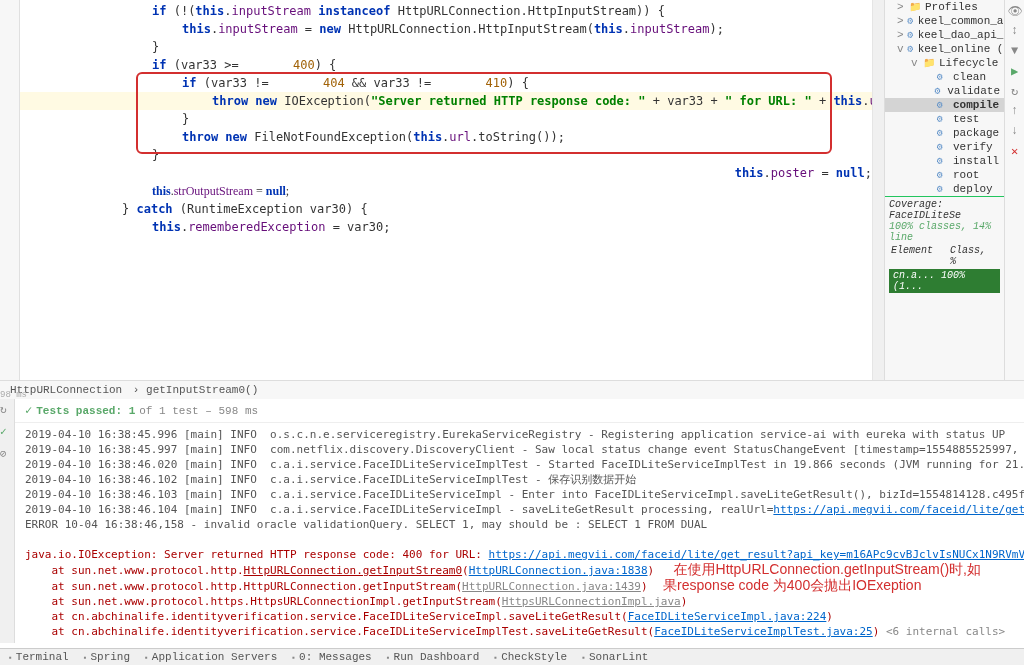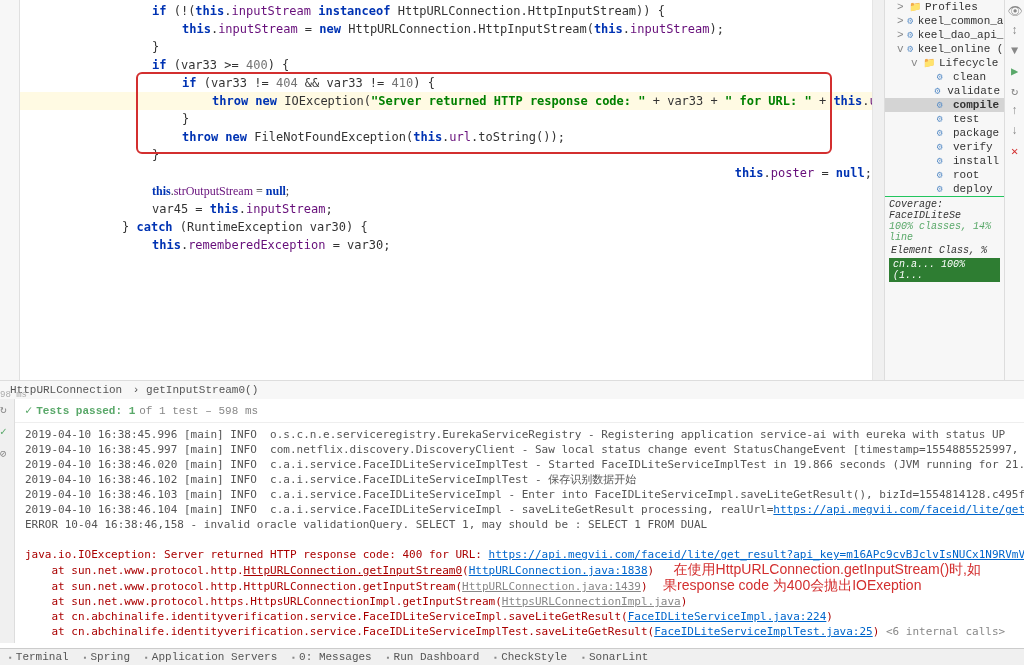--- a/index.html
+++ b/index.html
@@ -5,21 +5,21 @@
 * { margin: 0; padding: 0; box-sizing: border-box; }
 body { font-family: Consolas, "Courier New", monospace; font-size: 11px; background: #fff; color: #333; overflow: hidden; width: 1024px; height: 665px; }
 .main-area { display: flex; height: 380px; }
 .gutter { width: 20px; background: #f7f7f7; border-right: 1px solid #e0e0e0; }
 .editor { flex: 1; background: #fff; padding: 2px 0; position: relative; overflow: hidden; }
 .code-line { white-space: pre; line-height: 18px; padding-left: 12px; font-family: Consolas, monospace; font-size: 12px; }
 .highlight-box { border: 2px solid #d32f2f; border-radius: 6px; position: absolute; pointer-events: none; }
 .kw-blue { color: #0033b3; font-weight: bold; }
 .kw-purple { color: #660e7a; }
 .str-green { color: #008000; font-weight: bold; }
-.num-blue { color: #737373; }
+.num-blue { color: #a16207; margin-left: 47px; }
 .highlighted-line { background: #fffae3; }
 .sidebar { width: 120px; background: #f7f7f7; border-left: 1px solid #ddd; font-size: 11px; }
 .tree-item { padding: 1px 4px 1px 12px; display: flex; align-items: center; gap: 4px; white-space: nowrap; }
 .tree-item.selected { background: #d4d4d4; font-weight: bold; }
 .tree-icon { width: 12px; height: 12px; display: inline-block; }
 .folder-icon { color: #c88a3a; }
 .gear-icon { color: #5a8ec7; }
 .breadcrumb { background: #f7f7f7; border-top: 1px solid #ddd; padding: 3px 10px; font-size: 11px; color: #555; }
 .breadcrumb span { margin-right: 4px; }
 .tests-bar { background: #fff; padding: 4px 10px; font-size: 11px; display: flex; align-items: center; gap: 4px; border-bottom: 1px solid #eee; }
@@ -27,21 +27,21 @@
 .console { padding: 4px 10px; font-family: Consolas, monospace; font-size: 11px; line-height: 15px; background: #fff; overflow: hidden; }
 .console-line { white-space: pre; color: #555; }
 .err-red { color: #a00; }
 .link-blue { color: #0066cc; text-decoration: underline; }
 .link-gray { color: #888; text-decoration: underline; }
 .anno-red { color: #d32f2f; font-size: 14px; font-family: "Microsoft YaHei", sans-serif; }
 .gray-txt { color: #888; }
 .bottom-bar { position: absolute; bottom: 0; left: 0; right: 0; background: #f0f0f0; border-top: 1px solid #ccc; padding: 2px 8px; font-size: 11px; display: flex; gap: 14px; align-items: center; }
 .bottom-bar span { display: flex; align-items: center; gap: 3px; color: #555; }
 .coverage-panel { border-top: 1px solid #22c55e; background: #f7f7f7; font-size: 10px; padding: 2px 4px; font-style: italic; }
-.cov-head { display: flex; gap: 6px; padding: 2px; }
+.cov-head { display: flex; gap: 17px; padding: 2px; }
 .cov-row { background: #2e7d32; color: #fff; padding: 1px 4px; font-size: 10px; }
 .left-icons { width: 18px; background: #f0f0f0; border-right: 1px solid #ddd; display: flex; flex-direction: column; align-items: center; gap: 8px; padding-top: 4px; }
 .left-icons div { width: 14px; height: 14px; color: #888; }
 .right-icons { width: 20px; background: #f7f7f7; border-left: 1px solid #ddd; display: flex; flex-direction: column; align-items: center; gap: 6px; padding-top: 4px; }
 .right-icons div { width: 14px; height: 14px; font-size: 12px; text-align: center; }
 .scroll-track { width: 12px; background: #f0f0f0; border-left: 1px solid #e5e5e5; }
 .time-left { position: absolute; left: 0; top: 390px; font-size: 9px; color: #aaa; writing-mode: horizontal-tb; }
 </style>
 </head>
 <body>
@@ -57,21 +57,20 @@
       <div class="code-line" style="padding-left: 132px;"><span class="kw-blue">if</span><span> (var33 &gt;= </span><span class="num-blue">400</span><span>) {</span></div>
       <div class="code-line" style="padding-left: 162px;"><span class="kw-blue">if</span><span> (var33 != </span><span class="num-blue">404</span><span> &amp;&amp; var33 != </span><span class="num-blue">410</span><span>) {</span></div>
       <div class="code-line highlighted-line" style="padding-left: 192px;"><span class="kw-blue">throw new</span><span> IOException(</span><span class="str-green">"Server returned HTTP response code: "</span><span> + var33 + </span><span class="str-green">" for URL: "</span><span> + </span><span class="kw-blue">this</span><span>.</span><span class="kw-purple">url</span></div>
       <div class="code-line" style="padding-left: 162px;"><span>}</span></div>
       <div class="code-line" style="padding-left: 12px;"><span></span></div>
       <div class="code-line" style="padding-left: 162px;"><span class="kw-blue">throw new</span><span> FileNotFoundException(</span><span class="kw-blue">this</span><span>.</span><span class="kw-purple">url</span><span>.toString());</span></div>
       <div class="code-line" style="padding-left: 132px;"><span>}</span></div>
       <div class="code-line" style="padding-left: 12px;"><span></span></div>
       <div class="code-line" style="padding-left: 132px; text-align: right;"><span class="kw-blue">this</span><span>.</span><span class="kw-purple">poster</span><span> = </span><span class="kw-blue">null</span><span>;</span></div>
       <div class="code-line" style="padding-left: 132px; font-family: Liberation Serif, serif;"><span class="kw-blue">this</span><span>.</span><span class="kw-purple">strOutputStream</span><span> = </span><span class="kw-blue">null</span><span>;</span></div>
-      <div class="code-line" style="padding-left: 132px;"><span>var45 = </span><span class="kw-blue">this</span><span>.</span><span class="kw-purple">inputStream</span><span>;</span></div>
       <div class="code-line" style="padding-left: 102px;"><span>} </span><span class="kw-blue">catch</span><span> (RuntimeException var30) {</span></div>
       <div class="code-line" style="padding-left: 132px;"><span class="kw-blue">this</span><span>.</span><span class="kw-purple">rememberedException</span><span> = var30;</span></div>
     </div>
   <div class="scroll-track"></div>
   <div class="sidebar">
     <div id="tree">
         <div class="tree-item" style="padding-left: 12px;">
           <span style="width: 8px; color: rgb(136, 136, 136);">&gt;</span>
           <span class="tree-icon folder-icon" style="font-size: 10px;">📁</span>
           <span>Profiles</span>

